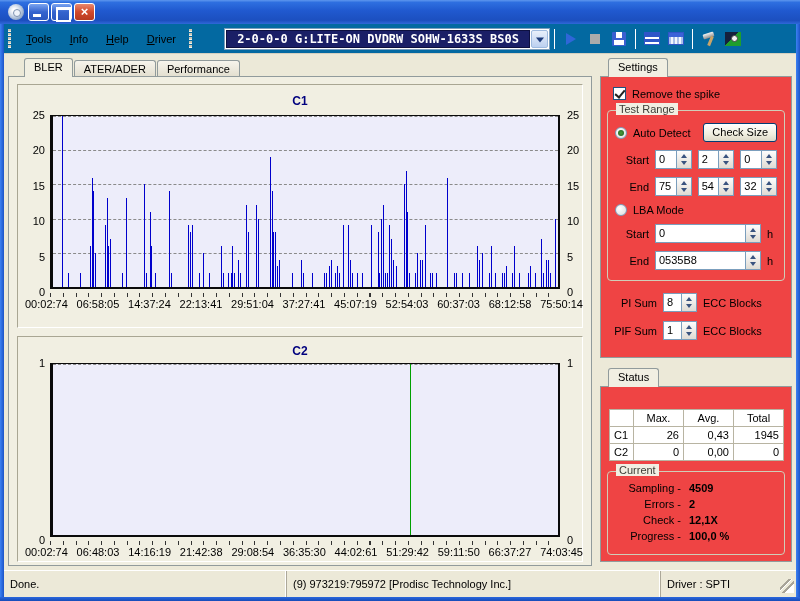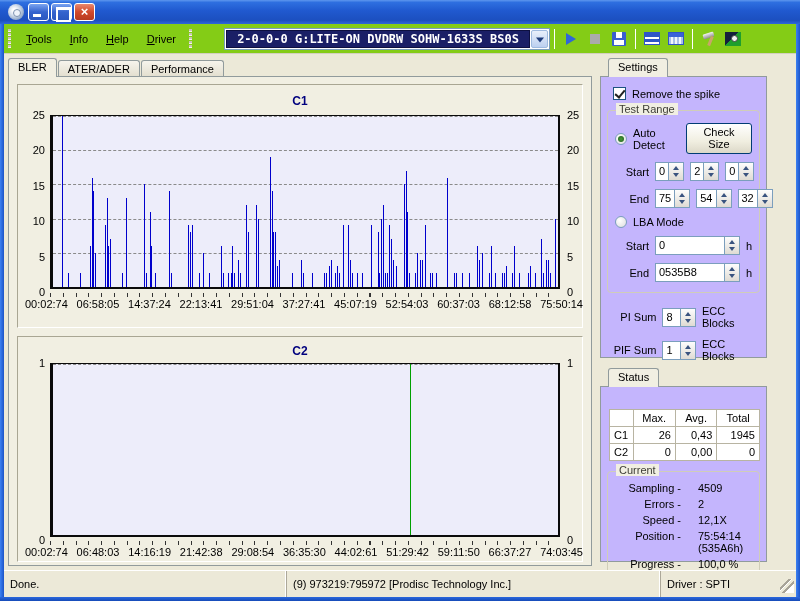--- a/index.html
+++ b/index.html
@@ -22,21 +22,21 @@
   .title-text { color:#fff; font-weight:bold; font-size:12px; text-shadow:1px 1px 1px #123a7a; flex:1; }
   .winbtns { display:flex; gap:2px; }
   .wbtn { width:21px; height:18px; border-radius:3px; border:1px solid #fff; position:relative;
     background:linear-gradient(180deg,#7BA4F0,#3463CE 50%,#2B57C0); color:#fff; }
   .wbtn.close { background:linear-gradient(180deg,#E8886F,#D1492C 50%,#B83A20);
     font-size:13px; font-weight:bold; text-align:center; line-height:16px; }
   .wbtn.min::after { content:""; position:absolute; left:4px; bottom:3px; width:8px; height:3px; background:#fff; }
   .wbtn.max::after { content:""; position:absolute; left:4px; top:3px; width:11px; height:10px;
     border:2px solid #fff; border-top-width:3px; }
   
-  .menubar { position:absolute; left:4px; right:4px; top:24px; height:30px; background:#84cc16;
+  .menubar { position:absolute; left:4px; right:4px; top:24px; height:30px; background:#0369a1;
     border-bottom:1px solid #D4D0C0; display:flex; align-items:center; }
   .gripper { width:3px; height:20px; margin:0 6px 0 4px;
     background:repeating-linear-gradient(180deg,#c9c5b5 0 2px, #f5f3ea 2px 3px, transparent 3px 4px); }
   .menu-item { display:inline-block; padding:4px 9px; }
   .menu-item::first-letter { text-decoration:underline; }
   .device-combo { margin-left:26px; width:326px; height:22px; border:1px solid #7B9EBD; background:#fff;
     display:flex; align-items:stretch; padding:1px; }
   .combo-text { flex:1; background:#1A1F66; border:1px solid #0d1040; color:#fff;
     font-family:"DejaVu Sans Mono", monospace; font-size:12px; font-weight:bold;
     display:flex; align-items:center; justify-content:center; white-space:nowrap; overflow:hidden; }
@@ -60,21 +60,21 @@
   .i-hammer { position:relative; width:17px; height:15px; }
   .i-hammer::before { content:""; position:absolute; left:2px; top:2px; width:11px; height:5px;
     background:linear-gradient(#F2F2F2,#8E8E8E); border-radius:1px; transform:rotate(-18deg); }
   .i-hammer::after { content:""; position:absolute; left:8px; top:5px; width:3px; height:10px;
     background:#C9A468; transform:rotate(22deg); }
   .i-disc { width:16px; height:14px; background:linear-gradient(135deg,#15203C 0 45%,#1F9E2C 45% 100%); position:relative; }
   .i-disc::after { content:""; position:absolute; right:3px; top:3px; width:5px; height:5px; border-radius:50%;
     background:#f4f4f4; border:1px solid #444; }
   
   .tabstrip { position:absolute; display:flex; align-items:flex-end; }
-  #left-tabs { left:8px; top:58px; height:19px;justify-content:space-between; }
+  #left-tabs { left:24px; top:58px; height:19px;justify-content:space-between; }
   .tab { border:1px solid #919B9C; border-bottom:none; border-radius:3px 3px 0 0;
     padding:2px 9px 3px; background:linear-gradient(180deg,#F6F4EC,#E2DECE); margin-right:1px; height:17px; }
   .tab.active { background:#F1EFE2; height:19px; position:relative; z-index:3; }
   .tabpage { position:absolute; border:1px solid #919B9C; background:#F1EFE2; }
   #bler-page { left:8px; top:76px; width:584px; height:490px; }
   
   .chartbox { position:absolute; left:8px; width:566px; background:#F1EFE2;
     border:1px solid; border-color:#A9A693 #FFFFFF #FFFFFF #A9A693; }
   #chart0 { top:7px;   height:244px; }
   #chart1 { top:259px; height:226px; }
@@ -96,21 +96,21 @@
   .xticks { position:absolute; left:32px; width:510px; height:4px;
     background:repeating-linear-gradient(90deg,#333 0 1px, transparent 1px 12.78px); }
   #chart0 .xticks { top:208px; } #chart1 .xticks { top:204px; }
   .xlabels { position:absolute; left:7px; width:558px; display:flex; justify-content:space-between;
     font-size:11px; white-space:nowrap; }
   #chart0 .xlabels { top:213px; } #chart1 .xlabels { top:209px; }
   
   .side-tab { position:absolute; left:608px; border:1px solid #919B9C; border-bottom:none;
     border-radius:3px 3px 0 0; background:#F1EFE2; padding:2px 9px 3px; height:19px; z-index:2; }
   #settings-tab { top:58px; } #status-tab { top:368px; }
-  .side-panel { position:absolute; left:600px; width:167px; border:1px solid #919B9C; background:#c4b5fd; }
+  .side-panel { position:absolute; left:600px; width:192px; border:1px solid #919B9C; background:#ef4444; }
   #settings-panel { top:76px;  height:282px; padding:8px 6px 0; }
   #status-panel   { top:386px; height:176px; padding:20px 6px 0; }
   .checkrow { display:flex; align-items:center; gap:6px; margin:2px 0 10px 6px; }
   .checkbox { width:13px; height:13px; border:1px solid #1D5281; background:#fff; position:relative; flex:0 0 auto; }
   .checkbox.checked::after { content:""; position:absolute; left:3px; top:0px; width:4px; height:8px;
     border:solid #222; border-width:0 2px 2px 0; transform:rotate(40deg); }
   .groupbox { position:relative; border:1px solid #D0CDB8; border-radius:4px; padding:12px 7px 8px; }
   .legend { position:absolute; top:-8px; left:8px; background:#F1EFE2; padding:0 3px; color:#3d3d36; }
   .radio { width:12px; height:12px; border-radius:50%; border:1px solid #7B9EBD;
     background:radial-gradient(circle at 35% 35%, #fff, #dcdcdc); position:relative; flex:0 0 auto; }
@@ -135,21 +135,21 @@
   .inline-row { display:flex; align-items:center; gap:6px; margin:0 0 9px 2px; }
   .inline-row .rlabel { width:48px; text-align:right; }
   
   .stat-table { border-collapse:collapse; background:#fff; margin:2px 0 10px 2px; }
   .stat-table th,.stat-table td { border:1px solid #B8B4A2; font-size:11px; font-weight:normal; padding:2px 4px; }
   .stat-table th { text-align:center; width:50px; }
   .stat-table th:first-child { width:24px; }
   .stat-table td.num { text-align:right; }
   .cur-row { display:flex; margin-bottom:4px; }
   .cur-label { width:66px; text-align:right; flex:0 0 auto; }
-  .cur-value { margin-left:17px; }
+  .cur-value { margin-left:8px;font-weight:bold; }
   
   .statusbar { position:absolute; left:4px; right:4px; bottom:4px; height:27px; background:#ECE9D8;
     border-top:1px solid #fff; display:flex; align-items:center; }
   .sb-panel { height:100%; display:flex; align-items:center; padding:0 6px;text-align:right; }
   .sb-panel + .sb-panel { border-left:1px solid #ACA899; box-shadow:-1px 0 0 #fff; }
   #sb-left { width:282px; } #sb-center { width:374px; } #sb-right { flex:1; }
   .sb-grip { width:14px; height:14px; margin:8px 2px 0 0; align-self:flex-start;
     background:
       linear-gradient(135deg, transparent 0 6px, #A8A498 6px 8px, #fff 8px 9px, transparent 9px 11px, #A8A498 11px 13px, #fff 13px 14px);
   }
@@ -524,26 +524,22 @@
       <span class="legend">Current</span>
       <div class="cur-row">
         <span class="cur-label">Sampling -</span>
         <span class="cur-value">4509</span>
       </div>
       <div class="cur-row">
         <span class="cur-label">Errors -</span>
         <span class="cur-value">2</span>
       </div>
       <div class="cur-row">
-        <span class="cur-label">Speed -</span>
+        <span class="cur-label">Check -</span>
         <span class="cur-value">12,1X</span>
-      </div>
-      <div class="cur-row">
-        <span class="cur-label">Position -</span>
-        <span class="cur-value">75:54:14 (535A6h)</span>
       </div>
       <div class="cur-row">
         <span class="cur-label">Progress -</span>
         <span class="cur-value">100,0 %</span>
       </div>
     </div>
   </div>
 
   <div class="statusbar">
     <div class="sb-panel" id="sb-left">

